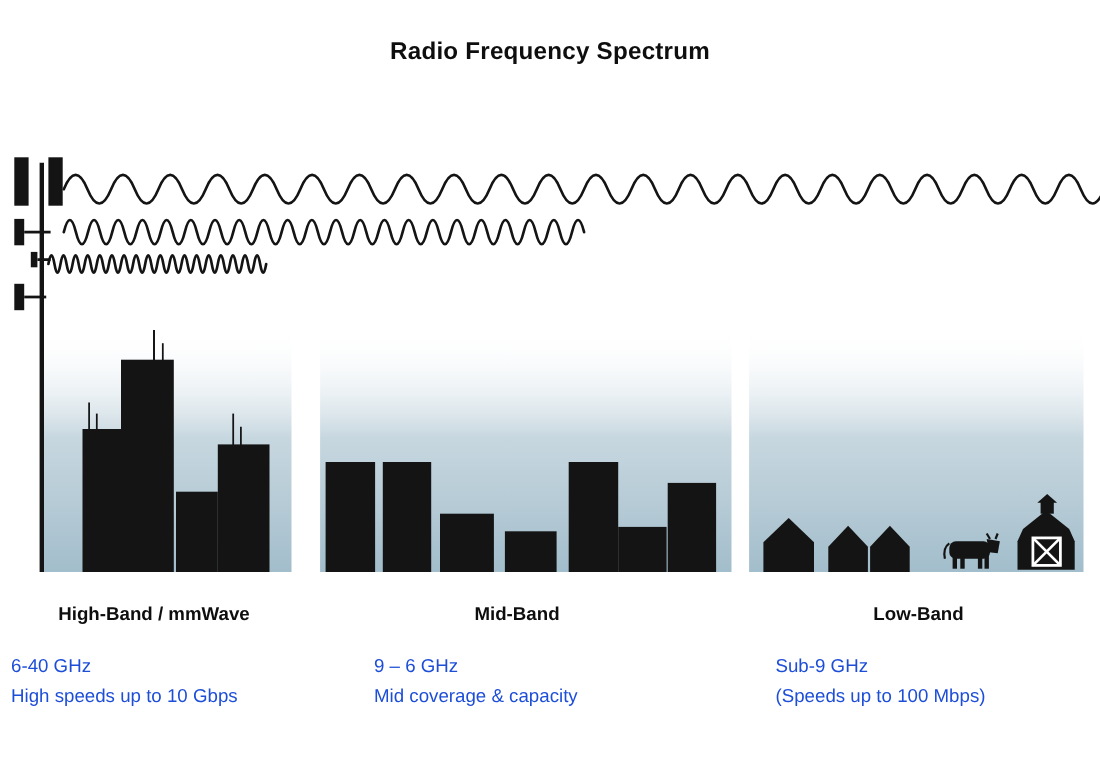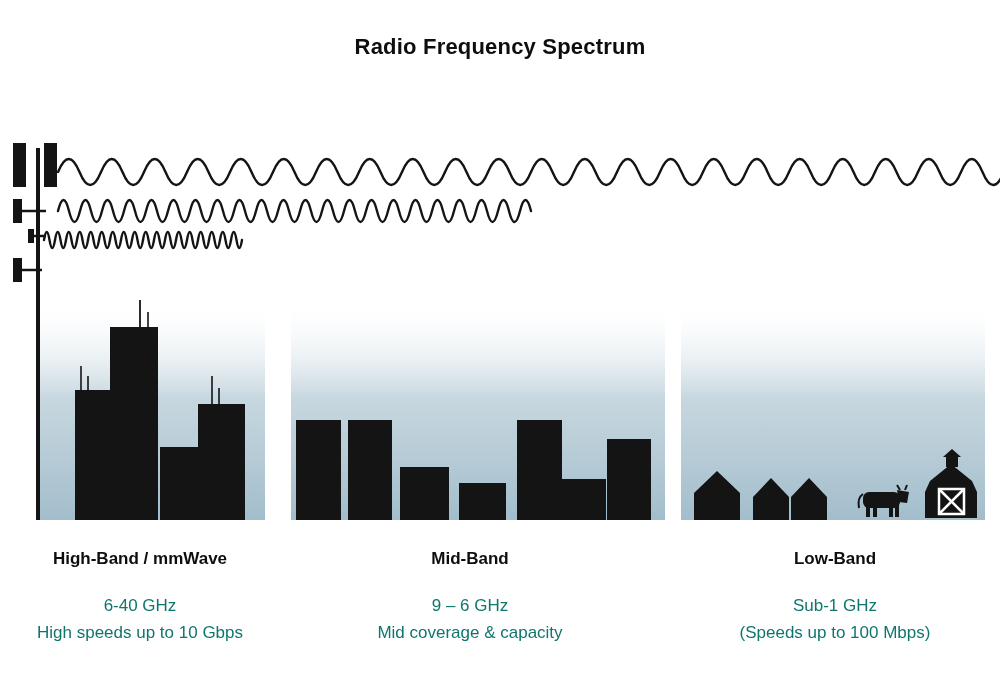--- a/index.html
+++ b/index.html
@@ -36,24 +36,24 @@
     width: 240px;
     text-align: center;
     font-size: 17px;
     font-weight: 700;
     color: #0e0e0e;
   }
   .band-desc {
     position: absolute;
     top: 592px;
     width: 260px;
-    text-align: center;
+    text-align: left;
     font-size: 17px;
     line-height: 27px;
-    color: #0f766e;
+    color: #1d4ed8;
   }
   .band-desc span { display: block; }
 </style>
 </head>
 <body>
 
 <div class="canvas">
 
   <h1 class="title">Radio Frequency Spectrum</h1>
 
@@ -147,17 +147,17 @@
 
   <div class="band-desc" style="left:10px">
     <span>6-40 GHz</span>
     <span>High speeds up to 10 Gbps</span>
   </div>
   <div class="band-desc" style="left:340px">
     <span>9 – 6 GHz</span>
     <span>Mid coverage &amp; capacity</span>
   </div>
   <div class="band-desc" style="left:705px">
-    <span>Sub-1 GHz</span>
+    <span>Sub-9 GHz</span>
     <span>(Speeds up to 100 Mbps)</span>
   </div>
 
 </div>
 
 </body></html>

